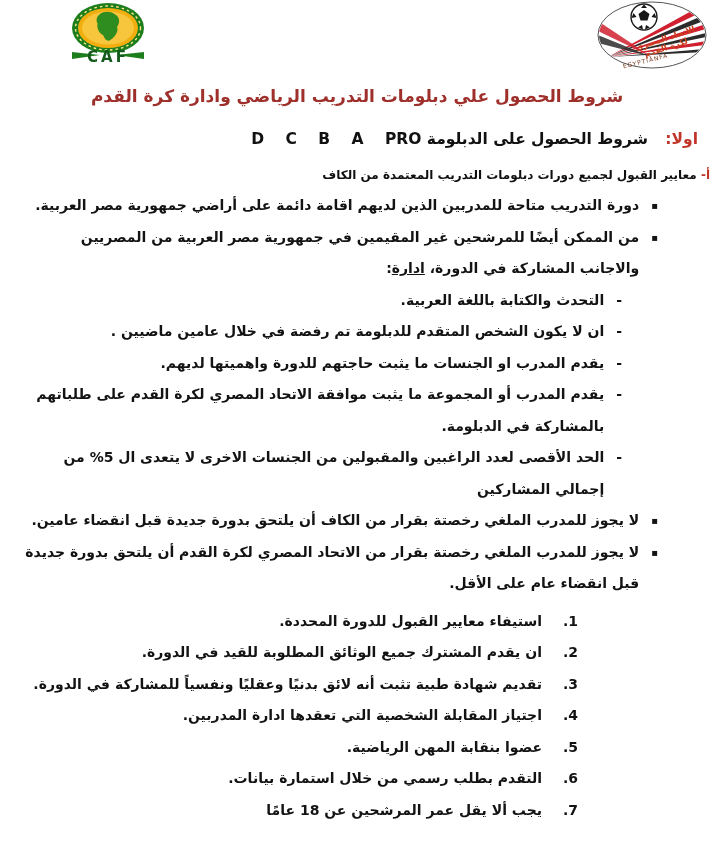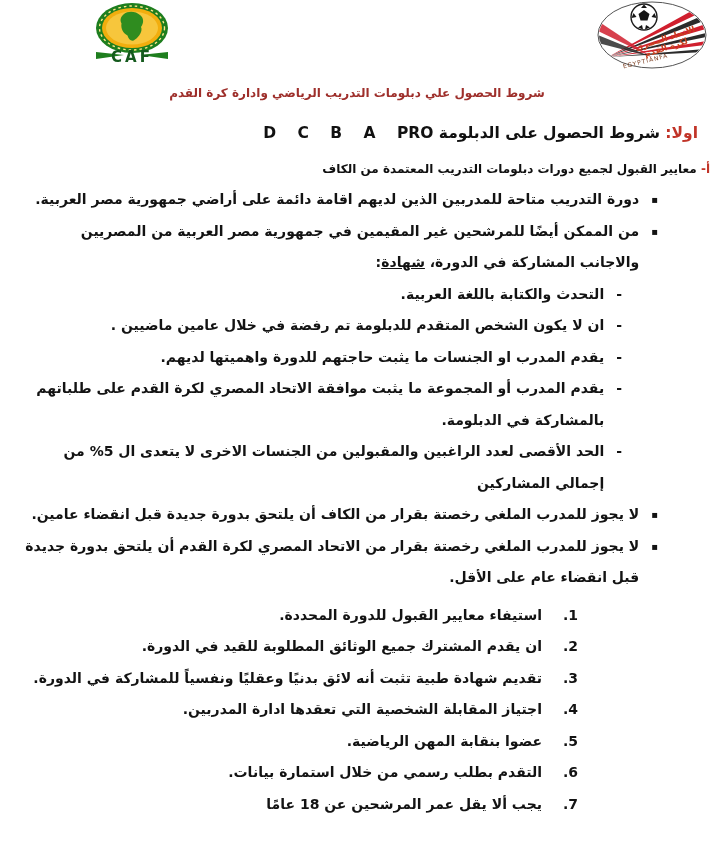--- a/index.html
+++ b/index.html
@@ -3,35 +3,35 @@
 <meta charset="utf-8">
 <style>
   html,body { margin:0; padding:0; background:#ffffff; }
   .page {
     width:714px; height:855px; margin:0 auto; background:#ffffff;
     position:relative; overflow:hidden; direction:rtl;
     font-family:"DejaVu Sans", sans-serif; color:#151515;
   }
   
   .header { position:relative; height:72px; }
-  .caf-logo { position:absolute; left:80px; top:2px; }
+  .caf-logo { position:absolute; left:56px; top:2px; }
   .efa-logo { position:absolute; right:6px; top:1px; }
 
   
   .doc-title {
-    text-align:center; font-weight:bold; font-size:12px;
+    text-align:center; font-weight:bold; font-size:17px;
     color:#9e2f2b; margin:14px 6px 0 6px; letter-spacing:0;
   }
 
   
   .subtitle {
     text-align:right; margin:24px 16px 0 0;
     font-size:15.5px; font-weight:bold; color:#111;
   }
-  .subtitle .prefix { color:#c13428; }
+  .subtitle .prefix { color:#c13428;margin-left:12px; }
   .grades { direction:ltr; unicode-bidi:isolate; display:inline-block; word-spacing:16px; padding-left:4px; }
 
   
   .sec-heading {
     text-align:right; margin:20px 4px 0 0;
     font-size:12px; font-weight:bold; color:#101010;
   }
   .sec-heading .prefix { color:#c13428; }
 
   
@@ -122,21 +122,21 @@
     <span>معايير القبول لجميع دورات دبلومات التدريب المعتمدة من الكاف</span>
   </div>
 
   <div class="blt-list">
     <div class="item">
       <span class="mk mk-square">▪</span>
       <span class="txt">دورة التدريب متاحة للمدربين الذين لديهم اقامة دائمة على أراضي جمهورية مصر العربية.</span>
     </div>
     <div class="item">
       <span class="mk mk-square">▪</span>
-      <span class="txt"><span>من الممكن أيضًا للمرشحين غير المقيمين في جمهورية مصر العربية من المصريين والاجانب  المشاركة في الدورة، </span><span class="u">شهادة</span><span>:</span></span>
+      <span class="txt"><span>من الممكن أيضًا للمرشحين غير المقيمين في جمهورية مصر العربية من المصريين والاجانب  المشاركة في الدورة، </span><span class="u">ادارة</span><span>:</span></span>
     </div>
   </div>
 
   <div class="dash-list">
     <div class="item">
       <span class="mk mk-dash">-</span>
       <span class="txt">التحدث والكتابة باللغة العربية.</span>
     </div>
     <div class="item">
       <span class="mk mk-dash">-</span>

